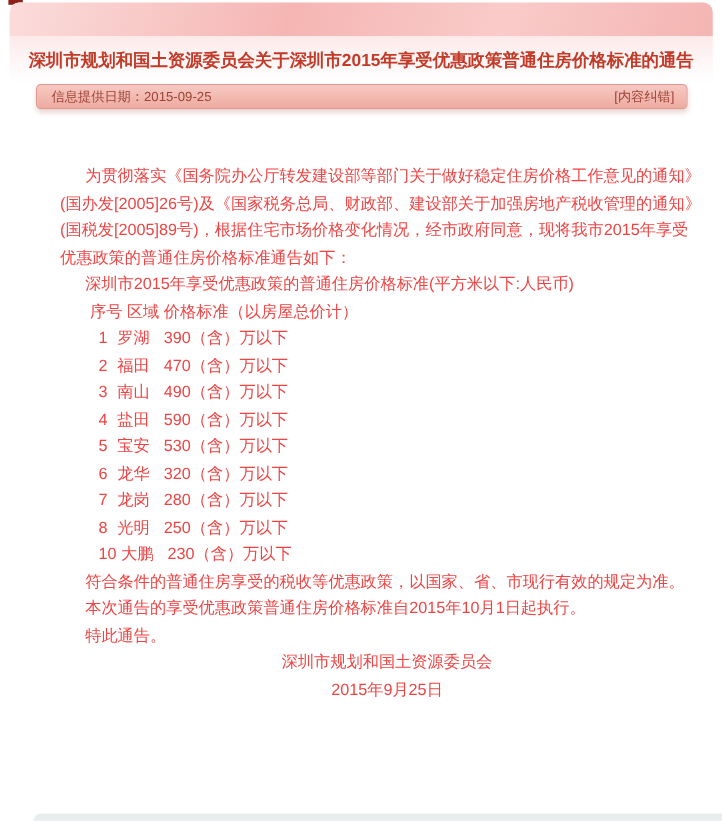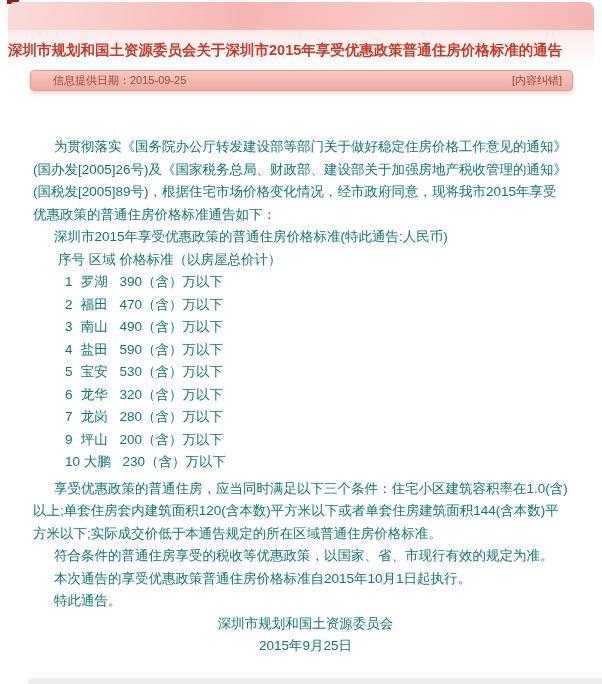--- a/index.html
+++ b/index.html
@@ -17,40 +17,40 @@
     position:absolute; left:8px; top:2px; width:586px; height:682px;
     background:#ffffff; border-radius:8px 8px 0 0;
   }
   .band {
     height:28px; border-radius:8px 8px 0 0;
     background:linear-gradient(105deg,#fbdcdb 0%,#f5b6b3 40%,#f9cbc9 70%,#f4b5b2 100%);
   }
   .title-area {
     height:40px;
     background:linear-gradient(#fceae9 0%,#fefdfd 85%,#ffffff 100%);
-    display:flex; align-items:center; justify-content:flex-start;
+    display:flex; align-items:center; justify-content:center;
   }
   .page-title {
     margin:0; color:#c23a28; font-size:14.5px; font-weight:bold;
     letter-spacing:0; white-space:nowrap;
   }
   .info-bar {
     position:absolute; left:22px; top:68px; width:543px; height:21px;
     box-sizing:border-box; border-radius:4px;
     background:linear-gradient(#f7c9c2,#eeaba1);
     border:1px solid #e09b90;
     box-shadow:0 3px 4px rgba(190,130,120,0.30);
     display:flex; align-items:center; justify-content:space-between;
-    padding:0 10px 0 22px;
+    padding:0 10px 0 12px;
     font-size:11px; color:#9c4335;
   }
   .info-bar a.correction { color:#9c4335; text-decoration:none; cursor:pointer; }
   .body-text {
-    position:absolute; left:25px; top:134px; width:535px;
-    font-size:13.5px; line-height:22.5px; color:#0f766e;
+    position:absolute; left:42px; top:134px; width:535px;
+    font-size:13.5px; line-height:22.5px; color:#ef4444;
   }
   .body-text p { margin:0; text-indent:21px; }
   .body-text p.table-hdr { text-indent:0; padding-left:25px; }
   .body-text p.cond { margin-top:4px; }
   .body-text p.sig { text-indent:0; text-align:center; margin-right:-10px; }
   .row { padding-left:32px; }
   .row .seq { display:inline-block; min-width:12px; }
   .row .district { display:inline-block; min-width:35px; }
   .bottom-edge {
     position:absolute; left:28px; top:678px; width:574px; height:6px;
@@ -69,21 +69,21 @@
     <h1 class="page-title">深圳市规划和国土资源委员会关于深圳市2015年享受优惠政策普通住房价格标准的通告</h1>
   </div>
 
   <div class="info-bar">
     <span><span>信息提供日期：</span><span>2015-09-25</span></span>
     <a class="correction">[内容纠错]</a>
   </div>
 
   <div class="body-text">
     <p>为贯彻落实《国务院办公厅转发建设部等部门关于做好稳定住房价格工作意见的通知》(国办发[2005]26号)及《国家税务总局、财政部、建设部关于加强房地产税收管理的通知》(国税发[2005]89号)，根据住宅市场价格变化情况，经市政府同意，现将我市2015年享受优惠政策的普通住房价格标准通告如下：</p>
-    <p>深圳市2015年享受优惠政策的普通住房价格标准(特此通告:人民币)</p>
+    <p>深圳市2015年享受优惠政策的普通住房价格标准(平方米以下:人民币)</p>
     <p class="table-hdr">序号 区域 价格标准（以房屋总价计）</p>
     <div id="price-table">
   <div class="row">
     <span class="seq">1</span>
     <span class="district">罗湖</span>
     <span class="price">390（含）万以下</span>
   </div>
 
   <div class="row">
     <span class="seq">2</span>
@@ -114,34 +114,33 @@
     <span class="district">龙华</span>
     <span class="price">320（含）万以下</span>
   </div>
 
   <div class="row">
     <span class="seq">7</span>
     <span class="district">龙岗</span>
     <span class="price">280（含）万以下</span>
   </div>
 
+  <div class="row">
+    <span class="seq">8</span>
+    <span class="district">光明</span>
+    <span class="price">250（含）万以下</span>
+  </div>
 
-  <div class="row">
-    <span class="seq">9</span>
-    <span class="district">坪山</span>
-    <span class="price">200（含）万以下</span>
-  </div>
 
   <div class="row">
     <span class="seq">10</span>
     <span class="district">大鹏</span>
     <span class="price">230（含）万以下</span>
   </div>
 </div>
-    <p class="cond">享受优惠政策的普通住房，应当同时满足以下三个条件：住宅小区建筑容积率在1.0(含)以上;单套住房套内建筑面积120(含本数)平方米以下或者单套住房建筑面积144(含本数)平方米以下;实际成交价低于本通告规定的所在区域普通住房价格标准。</p>
     <p>符合条件的普通住房享受的税收等优惠政策，以国家、省、市现行有效的规定为准。</p>
     <p>本次通告的享受优惠政策普通住房价格标准自2015年10月1日起执行。</p>
     <p>特此通告。</p>
     <p class="sig">深圳市规划和国土资源委员会</p>
     <p class="sig">2015年9月25日</p>
   </div>
 </div>
 
 <div class="bottom-edge"></div>
 

